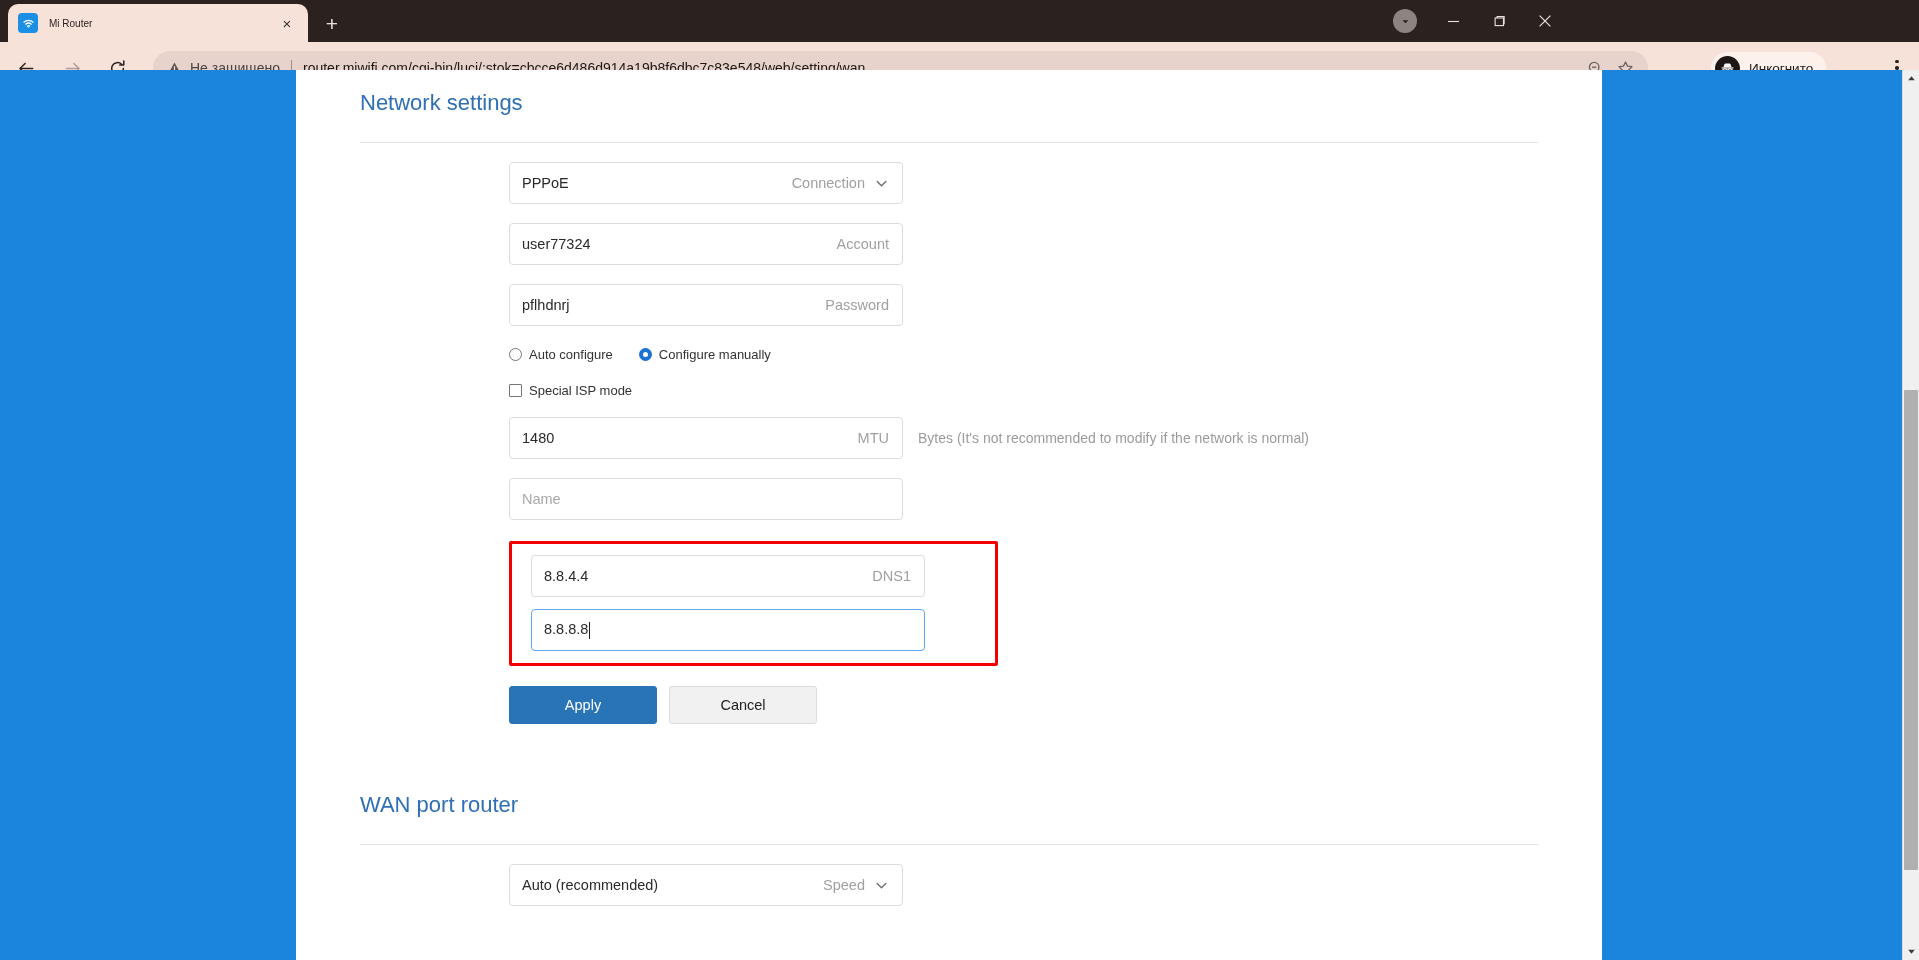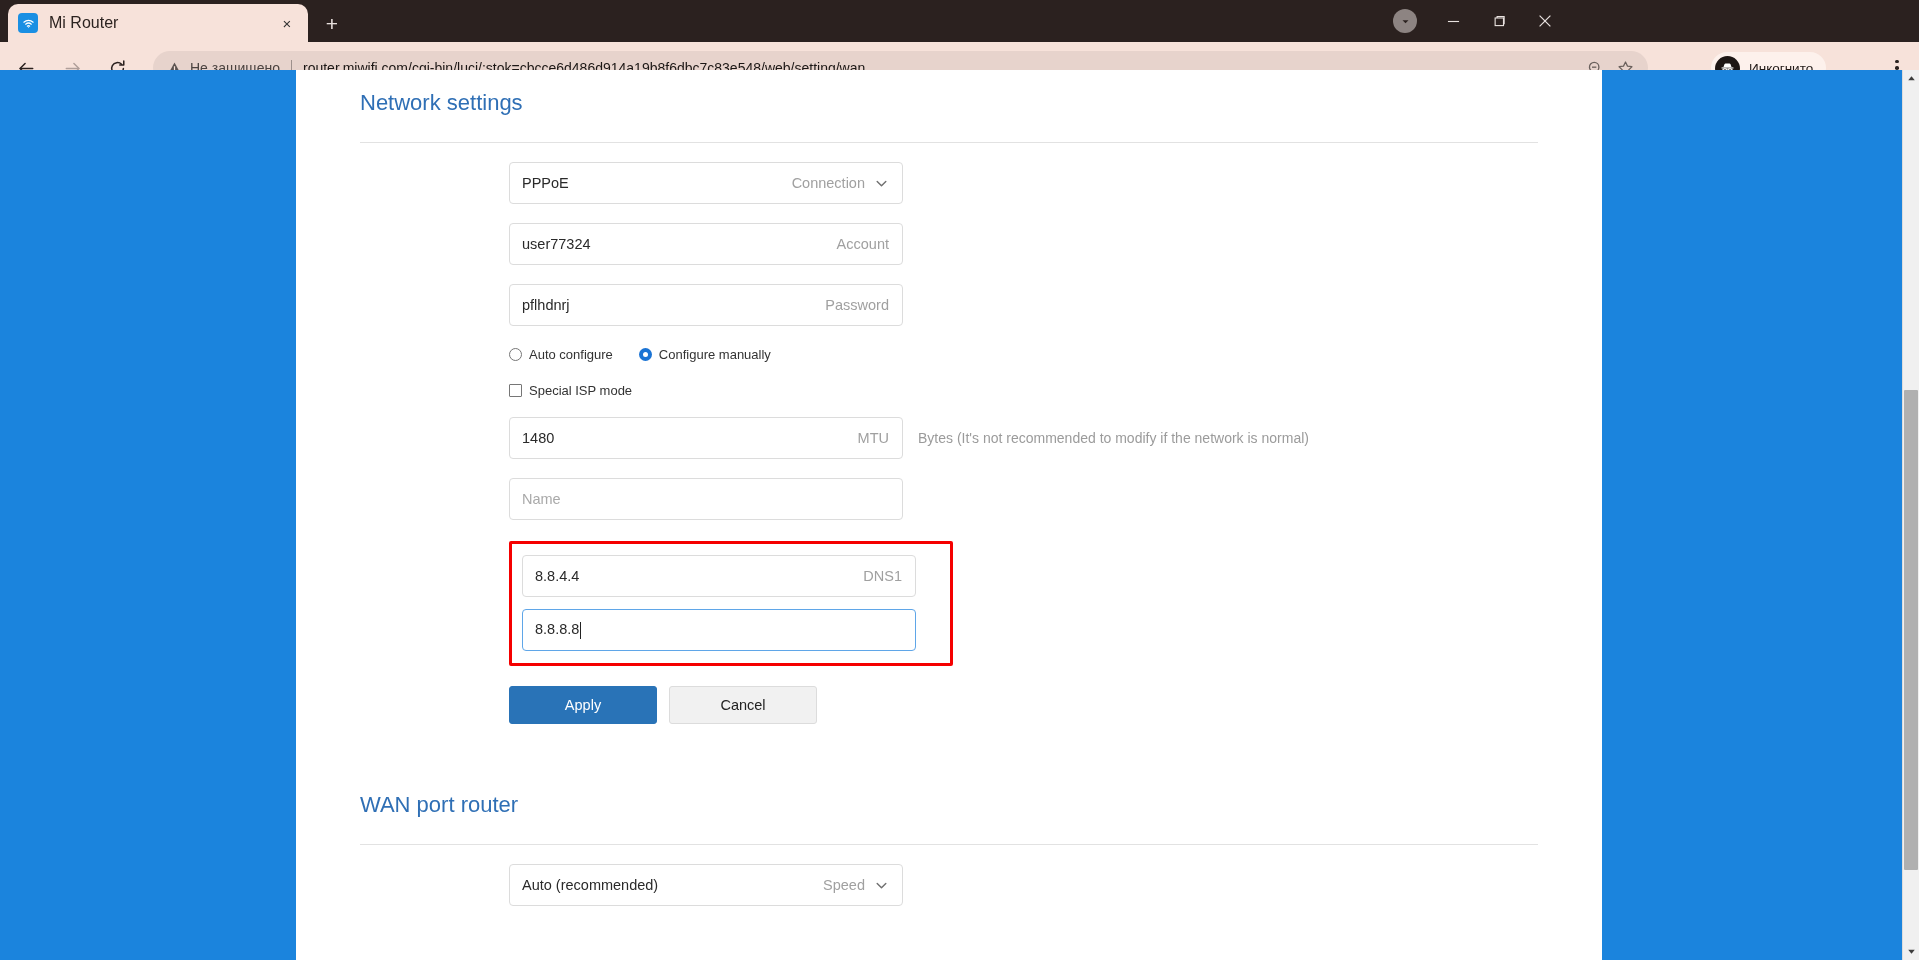--- a/index.html
+++ b/index.html
@@ -27,21 +27,21 @@
     padding: 0 10px;
   }
   .tab-favicon {
     width: 20px; height: 20px; border-radius: 4px;
     background: #1a8fe3;
     display: flex; align-items: center; justify-content: center;
     flex: 0 0 auto;
   }
   .tab-title {
     flex: 1 1 auto;
-    font-size: 16px; color: #2c2320;
+    font-size: 10px; color: #2c2320;
     margin-left: 11px;
     white-space: nowrap; overflow: hidden; text-overflow: ellipsis;
   }
   .tab-close {
     width: 22px; height: 22px; flex: 0 0 auto;
     display: flex; align-items: center; justify-content: center;
     color: #333; font-size: 15px; line-height: 1;
   }
   .new-tab {
     position: absolute; left: 318px; top: 9px;
@@ -200,23 +200,23 @@
   .checkbox {
     width: 13px; height: 13px;
     border: 1px solid #767676; background: #fff;
     flex: 0 0 auto; margin-right: 7px; border-radius: 1px;
   }
 
   .dns-group {
     position: relative;
     border: 3px solid #f50000;
     border-radius: 2px;
-    width: 444px;
+    width: 489px;
     margin-top: 21px;
-    padding: 11px 0 12px 10px;
+    padding: 11px 0 12px 19px;
   }
   .dns-group .field-row { margin-top: 0; }
   .dns-group .field-row + .field-row { margin-top: 12px; }
 
   .btn-row { display: flex; margin-top: 20px; }
   .btn {
     height: 38px; border-radius: 3px;
     display: flex; align-items: center; justify-content: center;
     font-size: 14.5px;
   }

